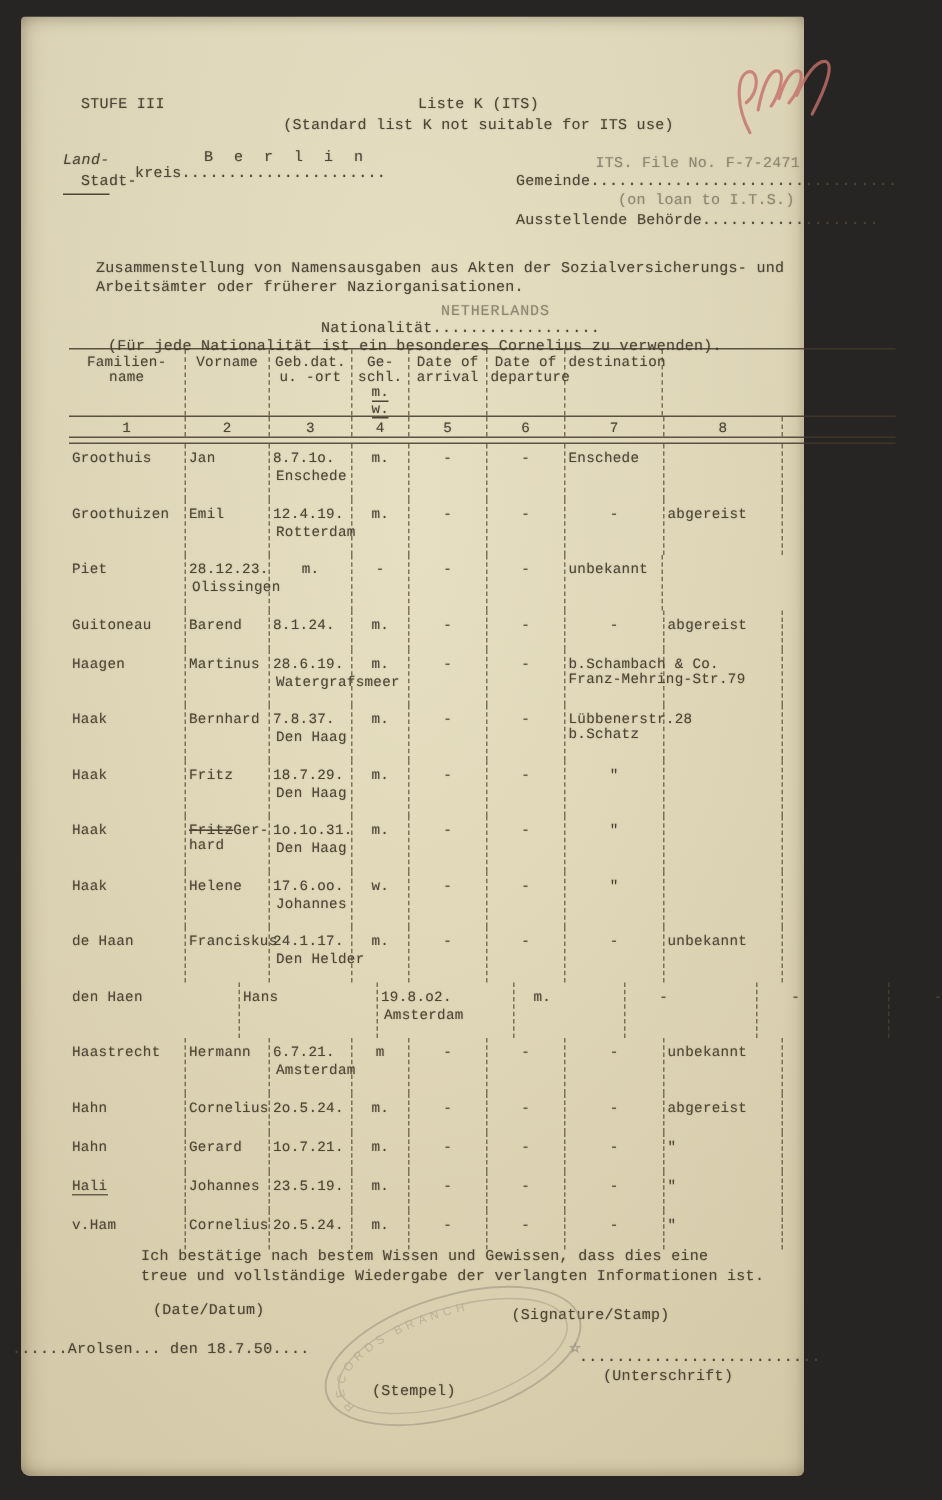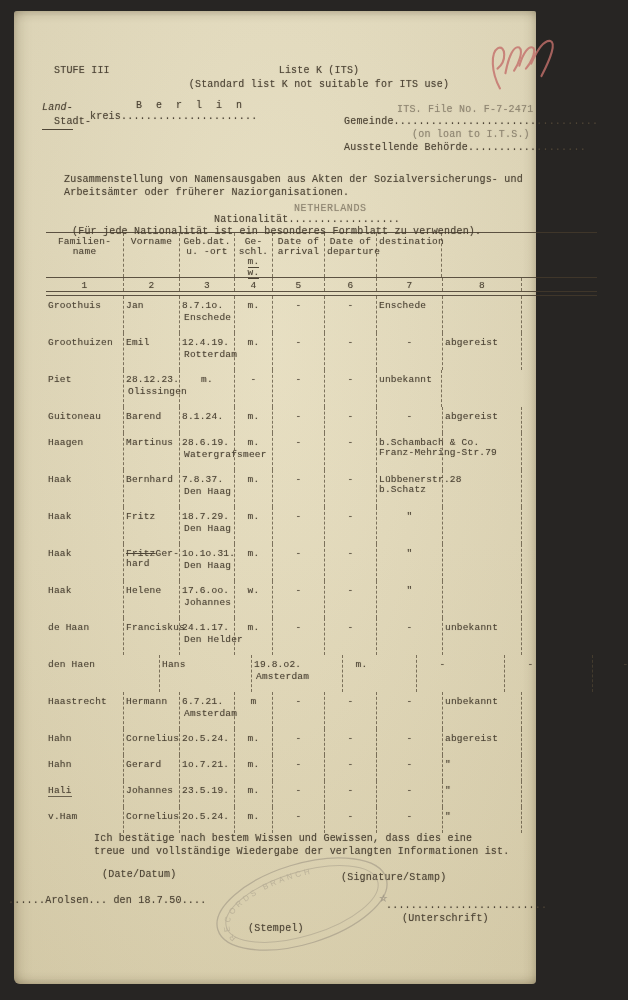--- a/index.html
+++ b/index.html
@@ -60,21 +60,21 @@
   <div class="t faded" style="left:383px;top:92px;">ITS. File No. F-7-2471</div>
   <div class="t" style="left:330px;top:104px;">Gemeinde.................................</div>
   <div class="t faded" style="left:398px;top:117px;">(on loan to I.T.S.)</div>
   <div class="t" style="left:330px;top:130px;">Ausstellende Behörde...................</div>
 
   <div class="t" style="left:50px;top:162px;">Zusammenstellung von Namensausgaben aus Akten der Sozialversicherungs- und</div>
   <div class="t" style="left:50px;top:175px;">Arbeitsämter oder früherer Naziorganisationen.</div>
 
   <div class="t faded" style="left:280px;top:191px;letter-spacing:.6px;">NETHERLANDS</div>
   <div class="t" style="left:200px;top:202px;">Nationalität..................</div>
-  <div class="t" style="left:58px;top:214px;">(Für jede Nationalität ist ein besonderes Formblatt zu verwenden).</div>
+  <div class="t" style="left:58px;top:214px;">(Für jede Nationalität ist ein besonderes Cornelius zu verwenden).</div>
 
   <div id="tbl">
     <div class="rule"></div>
     <div class="grid thead">
           <div><span class="hl">Familien-</span><br><span class="hl">name</span><br></div>
           <div><span class="hl">Vorname</span><br></div>
           <div><span class="hl">Geb.dat.</span><br><span class="hl">u. -ort</span><br></div>
           <div><span class="hl">Ge-</span><br><span class="hl">schl.</span><br><span class="hl u">m.</span><br><span class="hl u">w.</span><br></div>
           <div><span class="hl">Date of</span><br><span class="hl">arrival</span><br></div>
           <div><span class="hl">Date of</span><br><span class="hl">departure</span><br></div>

